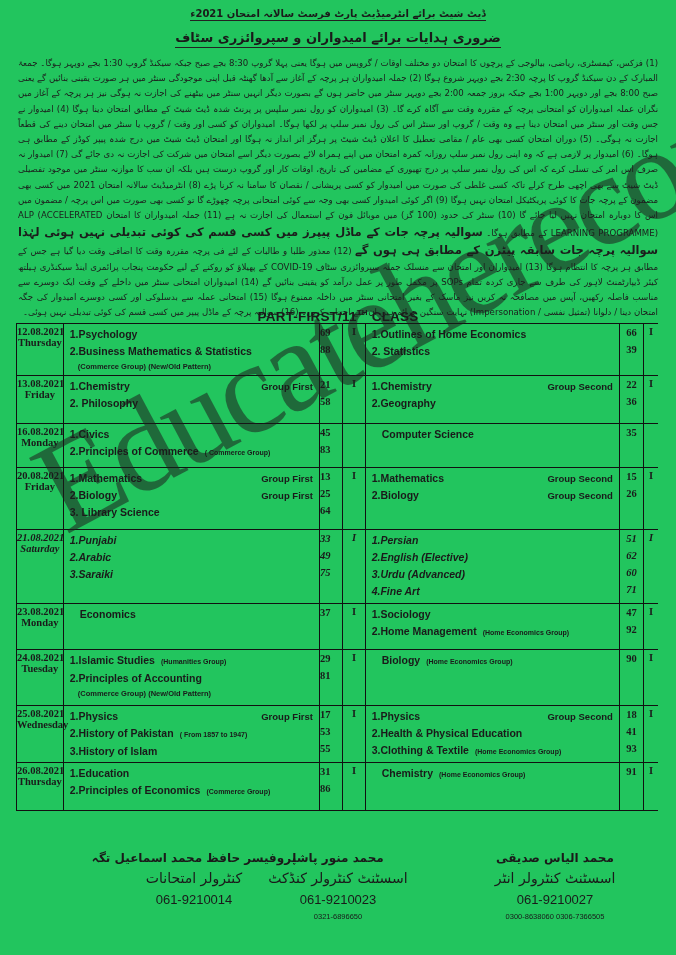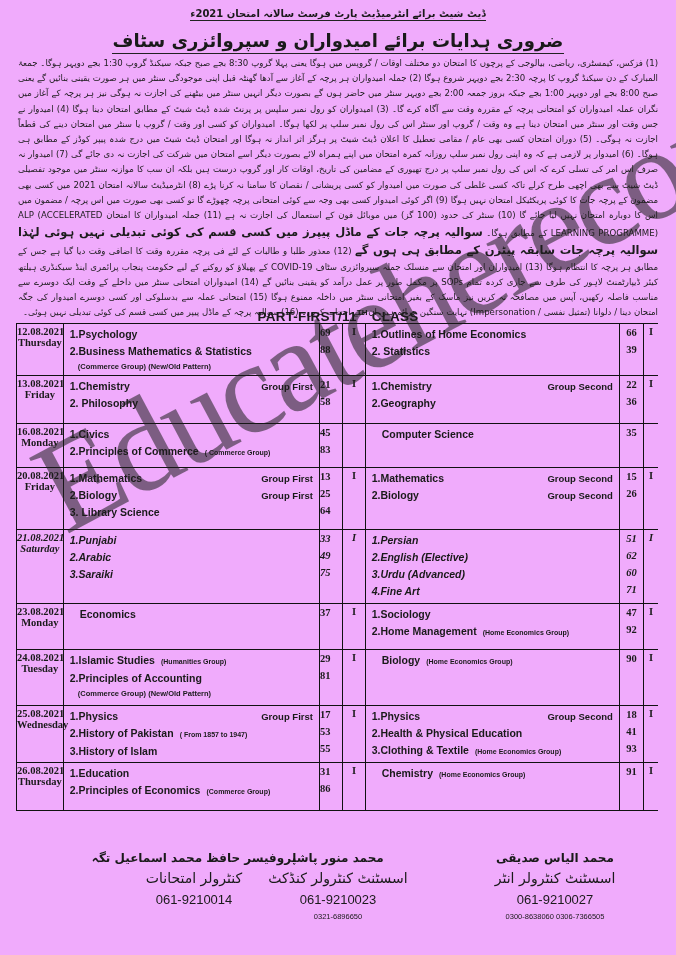--- a/index.html
+++ b/index.html
@@ -1,22 +1,22 @@
 <!DOCTYPE html>
 <html><head>
 <meta charset="utf-8">
 <style>
   * { box-sizing: border-box; margin: 0; padding: 0; }
   html, body { width: 676px; height: 955px; background: #f7f6f3; overflow: hidden; }
   body { font-family: "Liberation Sans", sans-serif; color: #1a1a1a; position: relative; }
-  .page { position: relative; width: 676px; height: 955px; background: #f0abfc; }
+  .page { position: relative; width: 676px; height: 955px; background: #22c55e; }
 
   .top-title { position: absolute; top: 8px; left: 0; width: 676px; text-align: center; font-family: "DejaVu Sans", sans-serif; font-size: 10px; font-weight: bold; direction: rtl; }
   .top-title span { border-bottom: 1px solid #222; padding-bottom: 1px; }
-  .main-heading { position: absolute; top: 30px; left: 0; width: 676px; text-align: center; font-family: "DejaVu Sans", sans-serif; font-size: 18px; font-weight: bold; direction: rtl; }
+  .main-heading { position: absolute; top: 30px; left: 0; width: 676px; text-align: center; font-family: "DejaVu Sans", sans-serif; font-size: 13px; font-weight: bold; direction: rtl; }
   .main-heading span { border-bottom: 1.5px solid #222; padding-bottom: 2px; }
 
   .instructions { position: absolute; top: 56px; left: 18px; width: 640px; direction: rtl; text-align: justify; font-family: "DejaVu Sans", sans-serif; font-size: 8.6px; line-height: 15.2px; color: #1c1c1c; }
   .instructions .big { font-size: 11.5px; font-weight: bold; line-height: 18px; }
 
   .part-title { position: absolute; top: 308px; left: 0; width: 676px; text-align: center; font-size: 13.5px; font-weight: bold; letter-spacing: 0.2px; }
   .part-title sup { font-size: 8px; }
 
   table.schedule { position: absolute; top: 323px; left: 16px; width: 642px; border-collapse: collapse; table-layout: fixed; }
   table.schedule td { border: 1.5px solid #111; vertical-align: top; font-size: 10.5px; font-weight: bold; padding: 0; }

